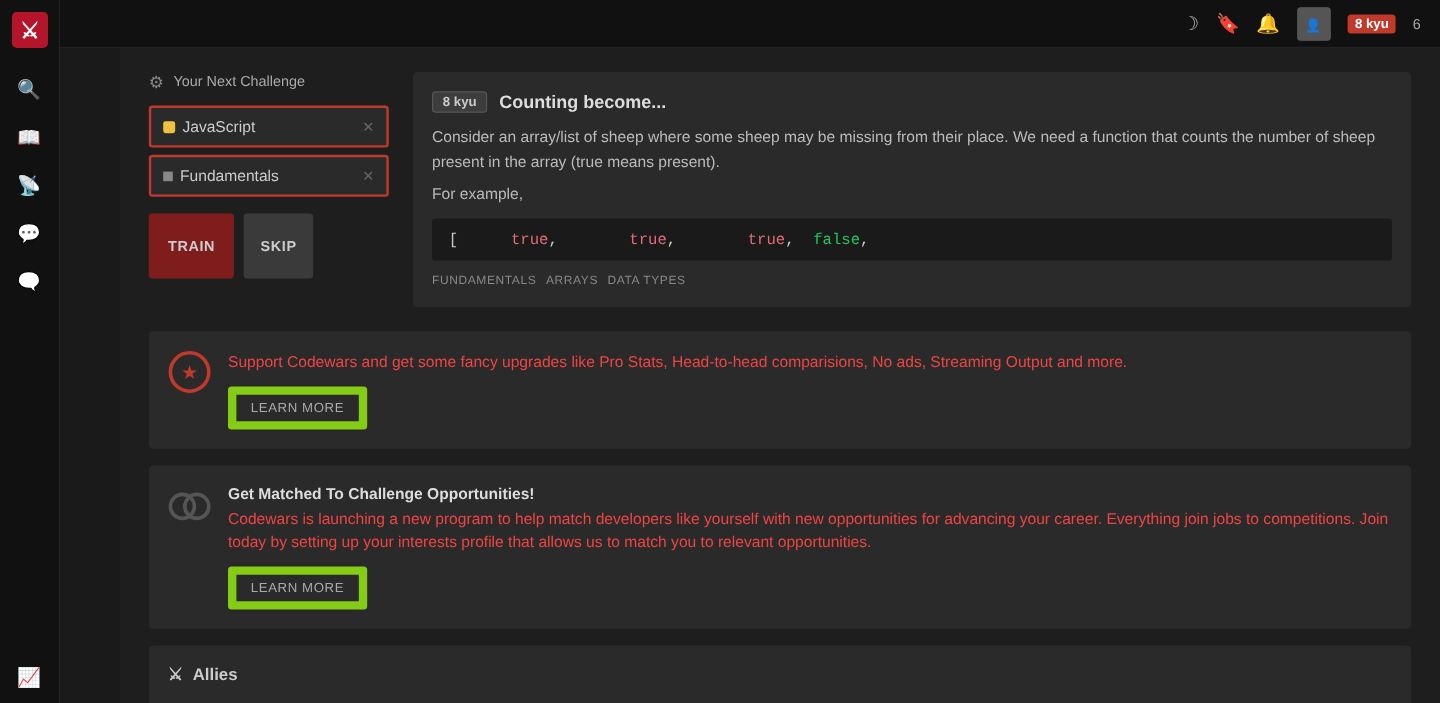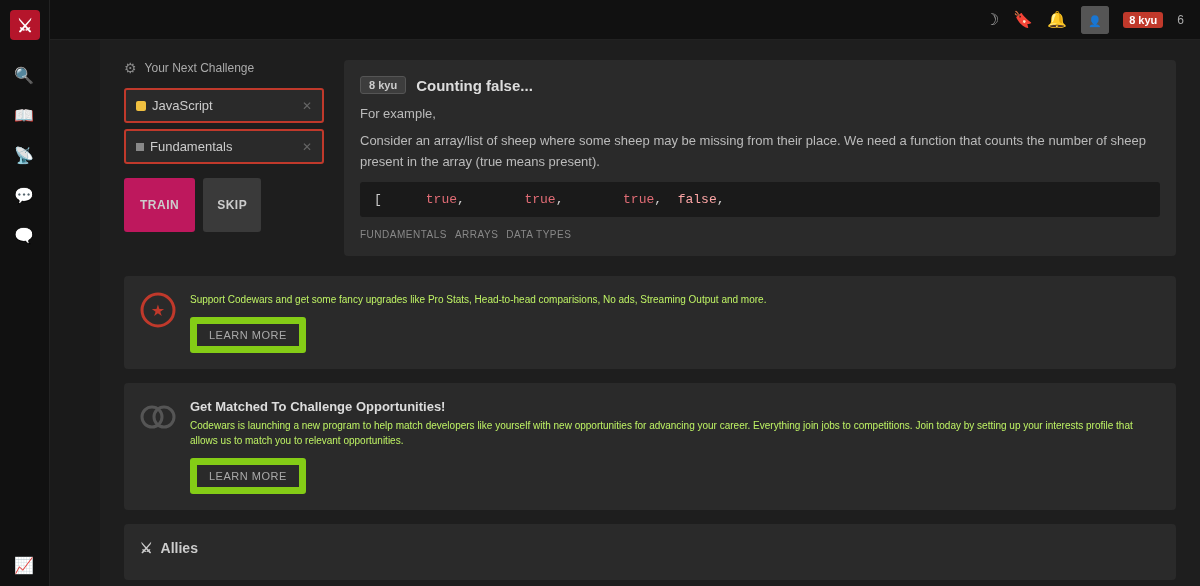--- a/index.html
+++ b/index.html
@@ -166,21 +166,21 @@
       width: 8px;
       height: 8px;
       background: #888;
       display: inline-block;
     }
     .btn-group {
       display: flex;
       gap: 8px;
     }
     .btn-train {
-      background: #be185d;
+      background: #7f1d1d;
       color: #ccc;
       border: none;
       border-radius: 3px;
       padding: 6px 16px;
       font-size: 12px;
       cursor: pointer;
       text-transform: uppercase;
       font-weight: bold;
       letter-spacing: 0.5px;
     }
@@ -236,21 +236,21 @@
     .code-example {
       background: #1a1a1a;
       border-radius: 3px;
       padding: 10px 14px;
       font-family: 'Courier New', monospace;
       font-size: 13px;
       margin-bottom: 12px;
       color: #ccc;
     }
     .code-example .kw-true { color: #e06c75; margin-left: 44px; }
-    .code-example .kw-false { color: #fca5a5; }
+    .code-example .kw-false { color: #22c55e; }
     .tag-list {
       display: flex;
       gap: 8px;
     }
     .tag {
       font-size: 10px;
       color: #888;
       text-transform: uppercase;
       letter-spacing: 0.5px;
     }
@@ -274,22 +274,22 @@
       justify-content: center;
     }
     .promo-content {}
     .promo-title {
       color: #ddd;
       font-weight: bold;
       font-size: 13px;
       margin-bottom: 4px;
     }
     .promo-desc {
-      color: #bef264;
-      font-size: 10px;
+      color: #ef4444;
+      font-size: 13px;
       line-height: 1.5;
       margin-bottom: 10px;
     }
     .btn-learn {
       background: transparent;
       color: #aaa;
       border: 7px solid #84cc16;
       border-radius: 3px;
       padding: 5px 12px;
       font-size: 11px;
@@ -387,25 +387,25 @@
         <span class="select-arrow">✕</span>
       </div>
       <div class="btn-group">
         <button class="btn-train">TRAIN</button>
         <button class="btn-skip">SKIP</button>
       </div>
     </div>
     <div class="challenge-right">
       <div class="challenge-title-row">
         <span class="kyu-badge">8 kyu</span>
-        <span class="challenge-title">Counting false...</span>
+        <span class="challenge-title">Counting become...</span>
       </div>
       <div class="challenge-desc">
+        <p>Consider an array/list of sheep where some sheep may be missing from their place. We need a function that counts the number of sheep present in the array (true means present).</p>
         <p>For example,</p>
-        <p>Consider an array/list of sheep where some sheep may be missing from their place. We need a function that counts the number of sheep present in the array (true means present).</p>
       </div>
       <div class="code-example">
         [<span class="kw-true">true</span>,&nbsp;&nbsp;<span class="kw-true">true</span>,&nbsp;&nbsp;<span class="kw-true">true</span>,&nbsp;&nbsp;<span class="kw-false">false</span>,
       </div>
       <div class="tag-list">
         <span class="tag">FUNDAMENTALS</span>
         <span class="tag">ARRAYS</span>
         <span class="tag">DATA TYPES</span>
       </div>
     </div>

